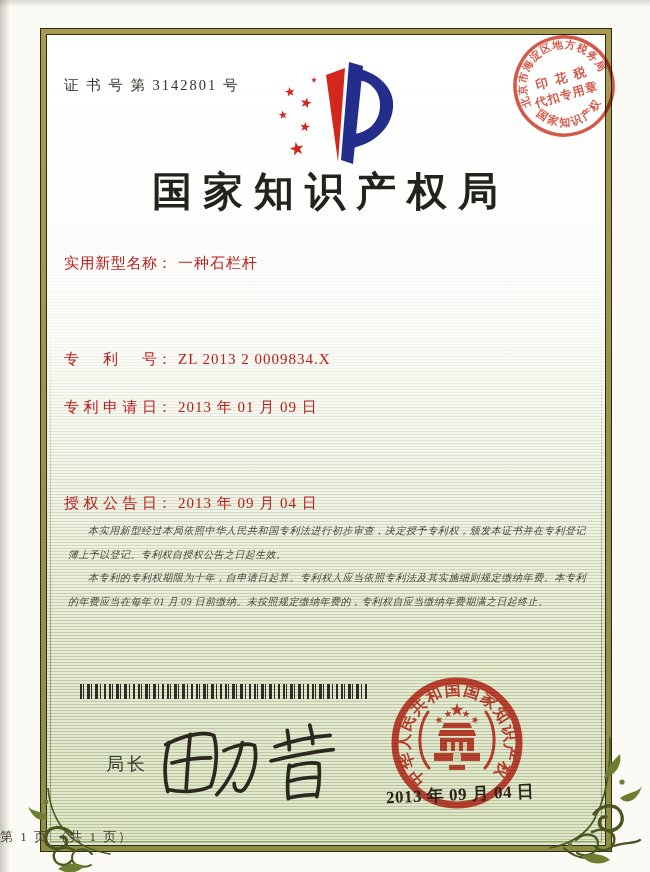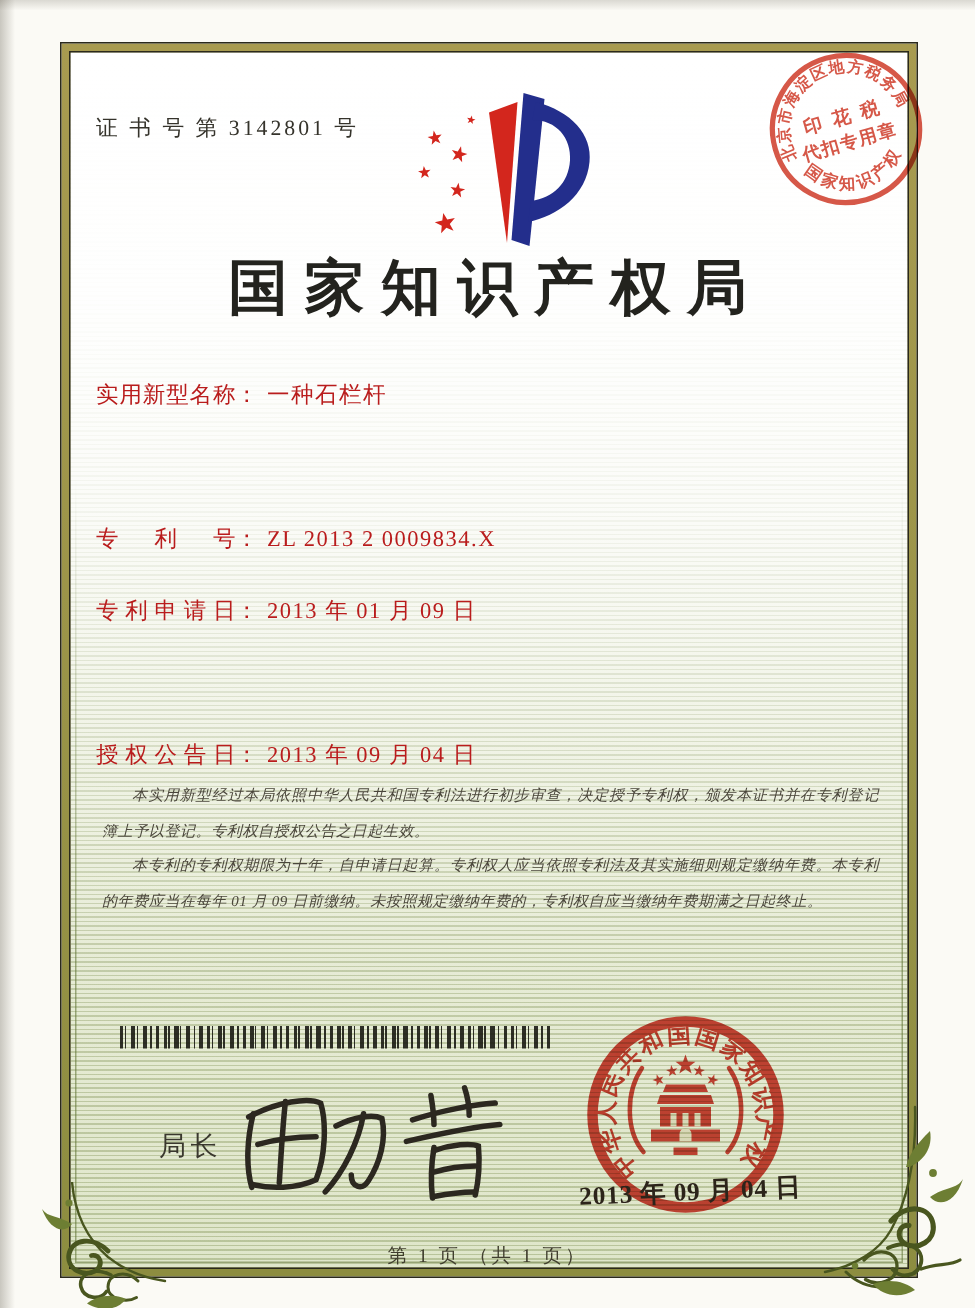--- a/index.html
+++ b/index.html
@@ -68,21 +68,21 @@
   .signer{position:absolute;left:106px;top:752px;font-size:18px;letter-spacing:3px;color:#3a382e;}
   .sig{position:absolute;left:152px;top:716px;}
   .seal{position:absolute;left:384px;top:672px;mix-blend-mode:multiply;opacity:.93;}
   .seal-date{
     position:absolute;left:386px;top:783px;font-size:17px;font-weight:700;
     letter-spacing:.5px;color:#2c241a;transform:rotate(-2.5deg);white-space:nowrap;
   }
   .tax-stamp{position:absolute;left:500px;top:22px;mix-blend-mode:multiply;opacity:.85;
     transform:rotate(-16deg);}
   .footer{
-    position:absolute;left:0;right:0;top:828px;text-align:center;
+    position:absolute;left:0;right:0;top:828px;
     font-size:13px;letter-spacing:2px;color:#403e2e;
   }
   .flourish{position:absolute;pointer-events:none;}
   .fl-left{left:20px;top:788px;}
   .fl-right{left:548px;top:736px;}
 </style>
 </head>
 <body>
 
 <div class="edge-left"></div>

